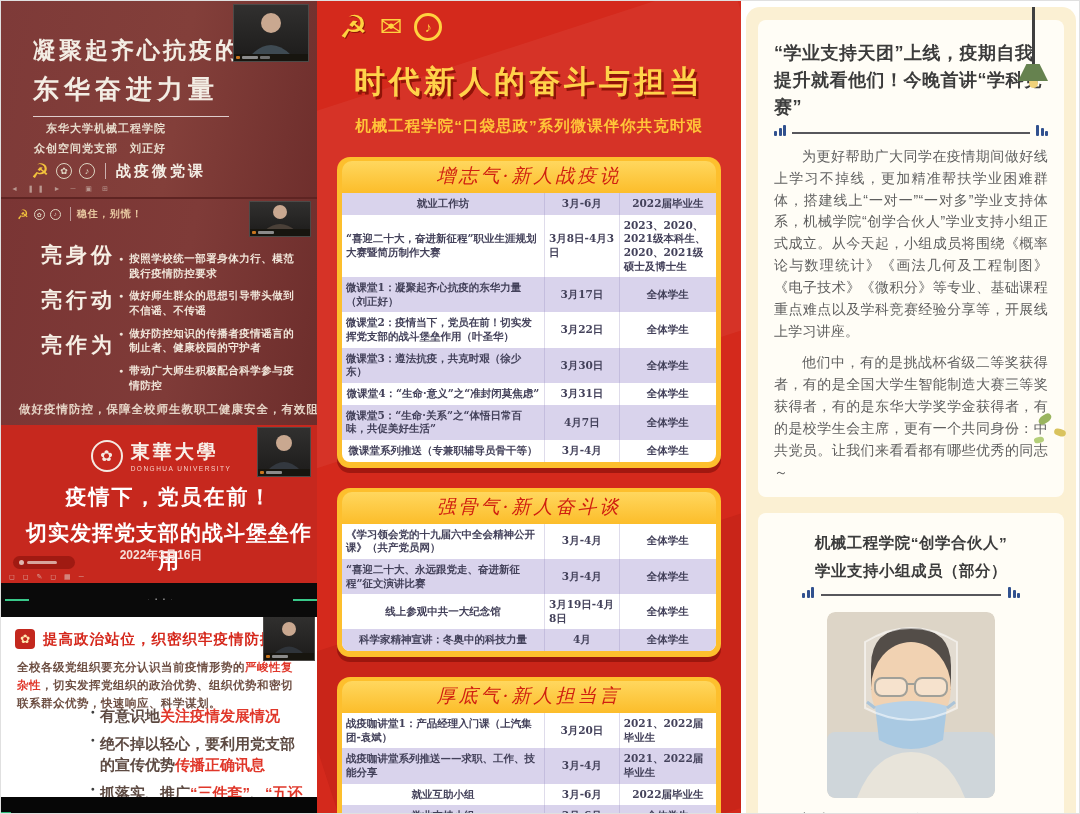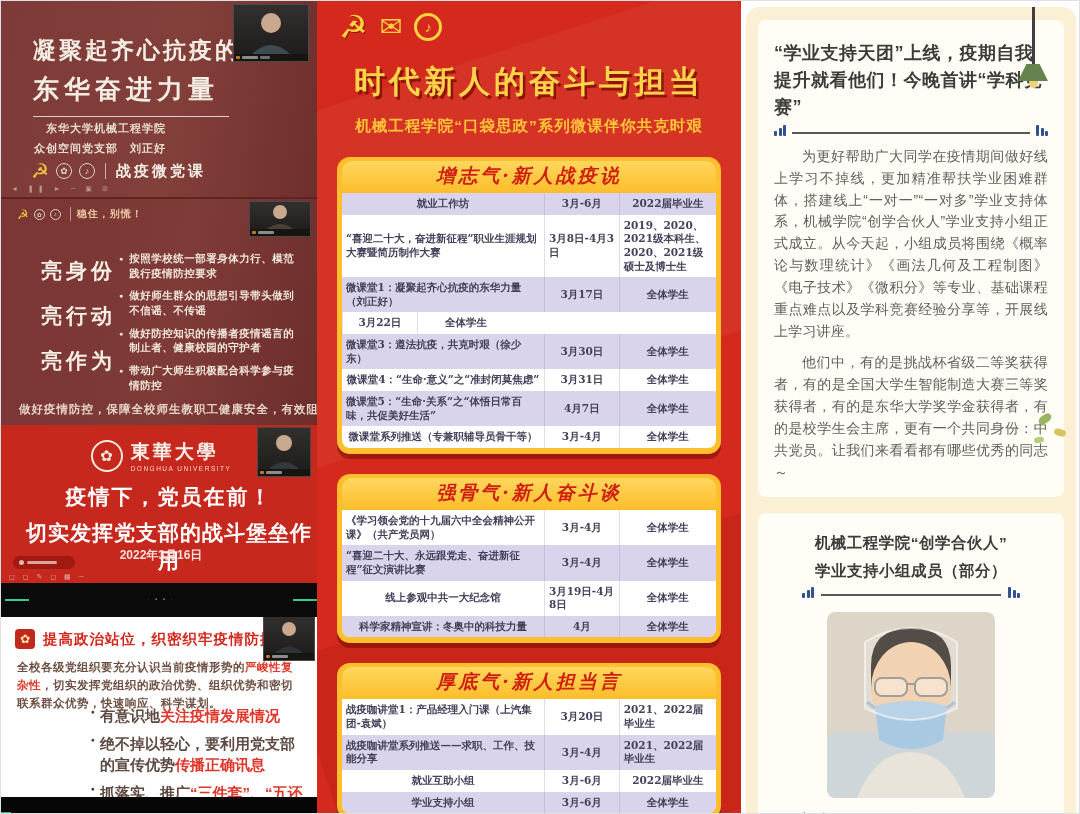--- a/index.html
+++ b/index.html
@@ -31,21 +31,21 @@
   .thumb { position:absolute; background:linear-gradient(180deg,#31302f,#1c1b1a); border:1px solid #4c4a48; }
   .thumb svg { display:block; }
   .thumb-bar { position:absolute; left:0; bottom:0; height:7px; width:100%; background:#17150f; display:flex; align-items:center; gap:2px; padding:0 2px; }
   .thumb-bar i { display:block; height:3px; border-radius:1px; background:#c8751f; }
   .thumb-bar i.w1{width:4px} .thumb-bar i.w2{width:16px; background:#8b8b8b;} .thumb-bar i.w3{width:10px; background:#6f6f6f;}
 
   .s2-head { position:absolute; left:16px; top:8px; display:flex; align-items:center; gap:5px; }
   .s2-head .glyph-sickle { font-size:13px; }
   .s2-head .ring { width:11px; height:11px; font-size:6px; }
   .s2-head-label { color:#e9c9a2; font-size:10px; font-weight:bold; letter-spacing:1px; margin-left:4px; border-left:1px solid rgba(255,255,255,.5); padding-left:6px; }
-  .s2-keywords { position:absolute; left:40px; top:58px; }
+  .s2-keywords { position:absolute; left:40px; top:42px; }
   .s2-kw { color:#f6efe5; font-size:21px; font-weight:bold; letter-spacing:4px; margin-bottom:17px; }
   .s2-bullets { position:absolute; left:118px; top:52px; width:186px; }
   .s2-bullets .li-row { display:flex; gap:6px; margin-bottom:8px; }
   .s2-bullets .li-dot { color:#f1e6da; font-size:7px; line-height:15px; }
   .s2-bullets .li-text { color:#f1e6da; font-size:10.5px; font-weight:bold; line-height:1.4; letter-spacing:.5px; }
   .s2-footer { position:absolute; left:18px; bottom:8px; color:#e5d4c6; font-size:11.5px; font-weight:bold; letter-spacing:1px; white-space:nowrap; }
 
   .s3-logo { position:absolute; left:0; right:0; top:14px; display:flex; align-items:center; justify-content:center; gap:8px; }
   .s3-ring { width:32px; height:32px; border:2px solid #f5e9e2; border-radius:50%; display:flex; align-items:center; justify-content:center; color:#f5e9e2; font-size:15px; }
   .s3-uni-cn { color:#f8efe8; font-size:19px; font-weight:bold; font-family:"DejaVu Serif","Liberation Serif",serif; letter-spacing:3px; }
@@ -86,21 +86,21 @@
   .mid-deco1 { position:absolute; width:600px; height:340px; background:rgba(255,255,255,.05); transform:rotate(-18deg); left:-120px; top:60px; }
   .mid-deco2 { position:absolute; width:600px; height:280px; background:rgba(120,10,6,.12); transform:rotate(-18deg); left:0px; top:560px; }
   .mid-inner { position:relative; padding:10px 0 0 0; height:100%; }
   .mid-icons { display:flex; align-items:center; gap:12px; padding-left:22px; }
   .mid-sickle { color:#ffd23f; font-size:32px; line-height:1; text-shadow:1px 1px 0 #8f1408; }
   .mid-envelope { color:#ffd23f; font-size:27px; line-height:1; }
   .mid-badge { width:28px; height:28px; border:3px solid #ffd23f; border-radius:50%; color:#ffd23f; font-size:14px; display:flex; align-items:center; justify-content:center; }
   .mid-title { margin-top:18px; text-align:center; color:#ffd34a; font-size:31px; font-weight:bold; letter-spacing:4px; font-family:"DejaVu Serif","Liberation Serif",serif; text-shadow:2.5px 3px 0 #8f1408; }
   .mid-subtitle { margin-top:13px; text-align:center; color:#ffc438; font-size:15.5px; font-weight:bold; letter-spacing:1px; }
   .ctable { margin:20px auto 0 auto; width:384px; background:#fdbf2d; border-radius:13px; padding:4px 5px 6px 5px; box-shadow:0 5px 0 rgba(110,8,4,.5); position:relative; }
-  .ctable-header { text-align:center; font-family:"DejaVu Serif","Liberation Serif",serif; font-style:italic; font-weight:bold; color:#d01f10; font-size:19px; letter-spacing:3px; padding:2px 0 4px 0; background:linear-gradient(180deg,#ffd75e,#fcbd2a); border-radius:10px 10px 0 0; }
+  .ctable-header { text-align:center; font-family:"DejaVu Serif","Liberation Serif",serif; font-style:italic; font-weight:normal; color:#d01f10; font-size:19px; letter-spacing:3px; padding:2px 0 4px 0; background:linear-gradient(180deg,#ffd75e,#fcbd2a); border-radius:10px 10px 0 0; }
   .ctable-body { background:#ffffff; border-radius:0 0 8px 8px; overflow:hidden; }
   .trow { display:flex; align-items:stretch; }
   .trow.alt { background:#d9d3ec; }
   .tcell { display:flex; align-items:center; justify-content:center; text-align:left; font-size:10.5px; color:#43415a; font-weight:bold; line-height:1.3; padding:4px 4px; font-family:"DejaVu Serif","Liberation Serif",serif; }
   .tcell.c0 { width:54%; }
   .tcell.c1 { width:20%; border-left:1px solid rgba(150,140,190,.3); }
   .tcell.c2 { width:26%; border-left:1px solid rgba(150,140,190,.3); }
 
   
   .col-right { position:absolute; left:740px; top:0; width:340px; height:814px; background:#ffffff; }
@@ -301,28 +301,29 @@
         <div class="ctable-header">增志气·新人战疫说</div>
         <div class="ctable-body">
             <div class="trow alt">
               <div class="tcell c0">就业工作坊</div>
               <div class="tcell c1">3月-6月</div>
               <div class="tcell c2">2022届毕业生</div>
             </div>
             <div class="trow">
               <div class="tcell c0">“喜迎二十大，奋进新征程”职业生涯规划大赛暨简历制作大赛</div>
               <div class="tcell c1">3月8日-4月3日</div>
-              <div class="tcell c2">2019、2020、2021级本科生、2020、2021级硕士及博士生</div>
+              <div class="tcell c2">2023、2020、2021级本科生、2020、2021级硕士及博士生</div>
             </div>
             <div class="trow alt">
               <div class="tcell c0">微课堂1：凝聚起齐心抗疫的东华力量（刘正好）</div>
               <div class="tcell c1">3月17日</div>
               <div class="tcell c2">全体学生</div>
             </div>
             <div class="trow">
+              <div class="tcell c0">微课堂2：疫情当下，党员在前！切实发挥党支部的战斗堡垒作用（叶圣华）</div>
               <div class="tcell c1">3月22日</div>
               <div class="tcell c2">全体学生</div>
             </div>
             <div class="trow alt">
               <div class="tcell c0">微课堂3：遵法抗疫，共克时艰（徐少东）</div>
               <div class="tcell c1">3月30日</div>
               <div class="tcell c2">全体学生</div>
             </div>
             <div class="trow">
               <div class="tcell c0">微课堂4：“生命·意义”之“准封闭莫焦虑”</div>

